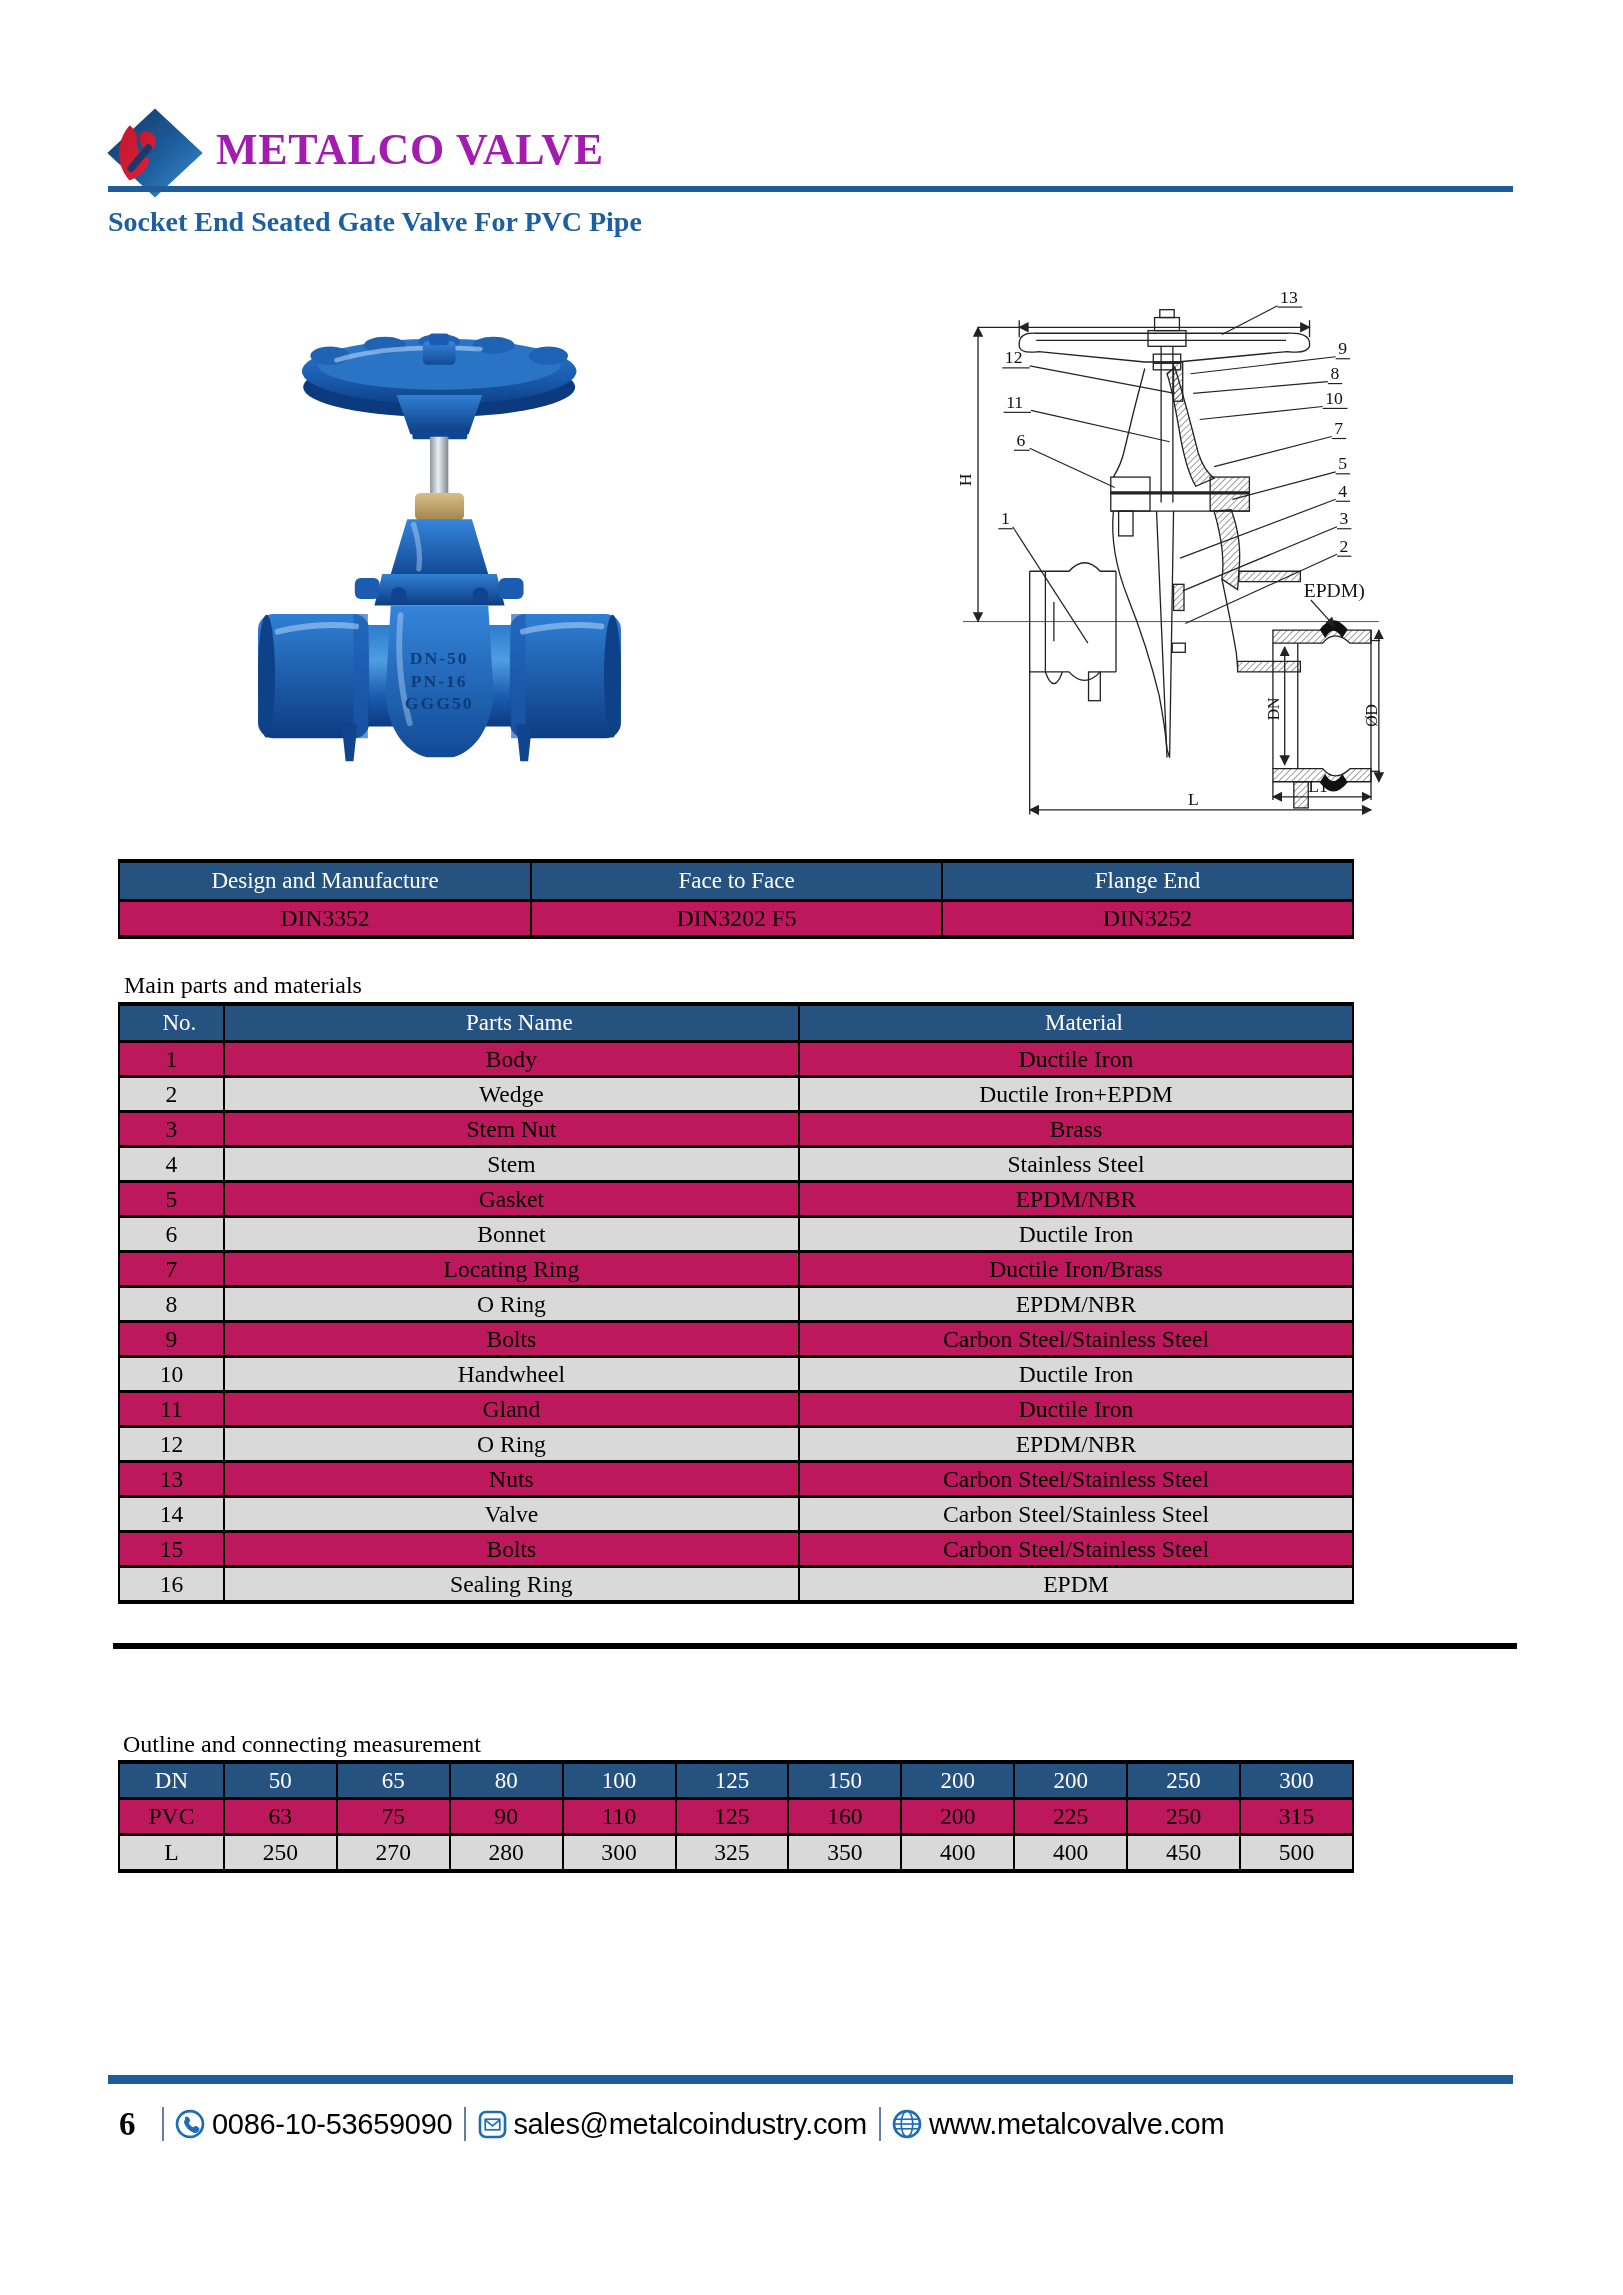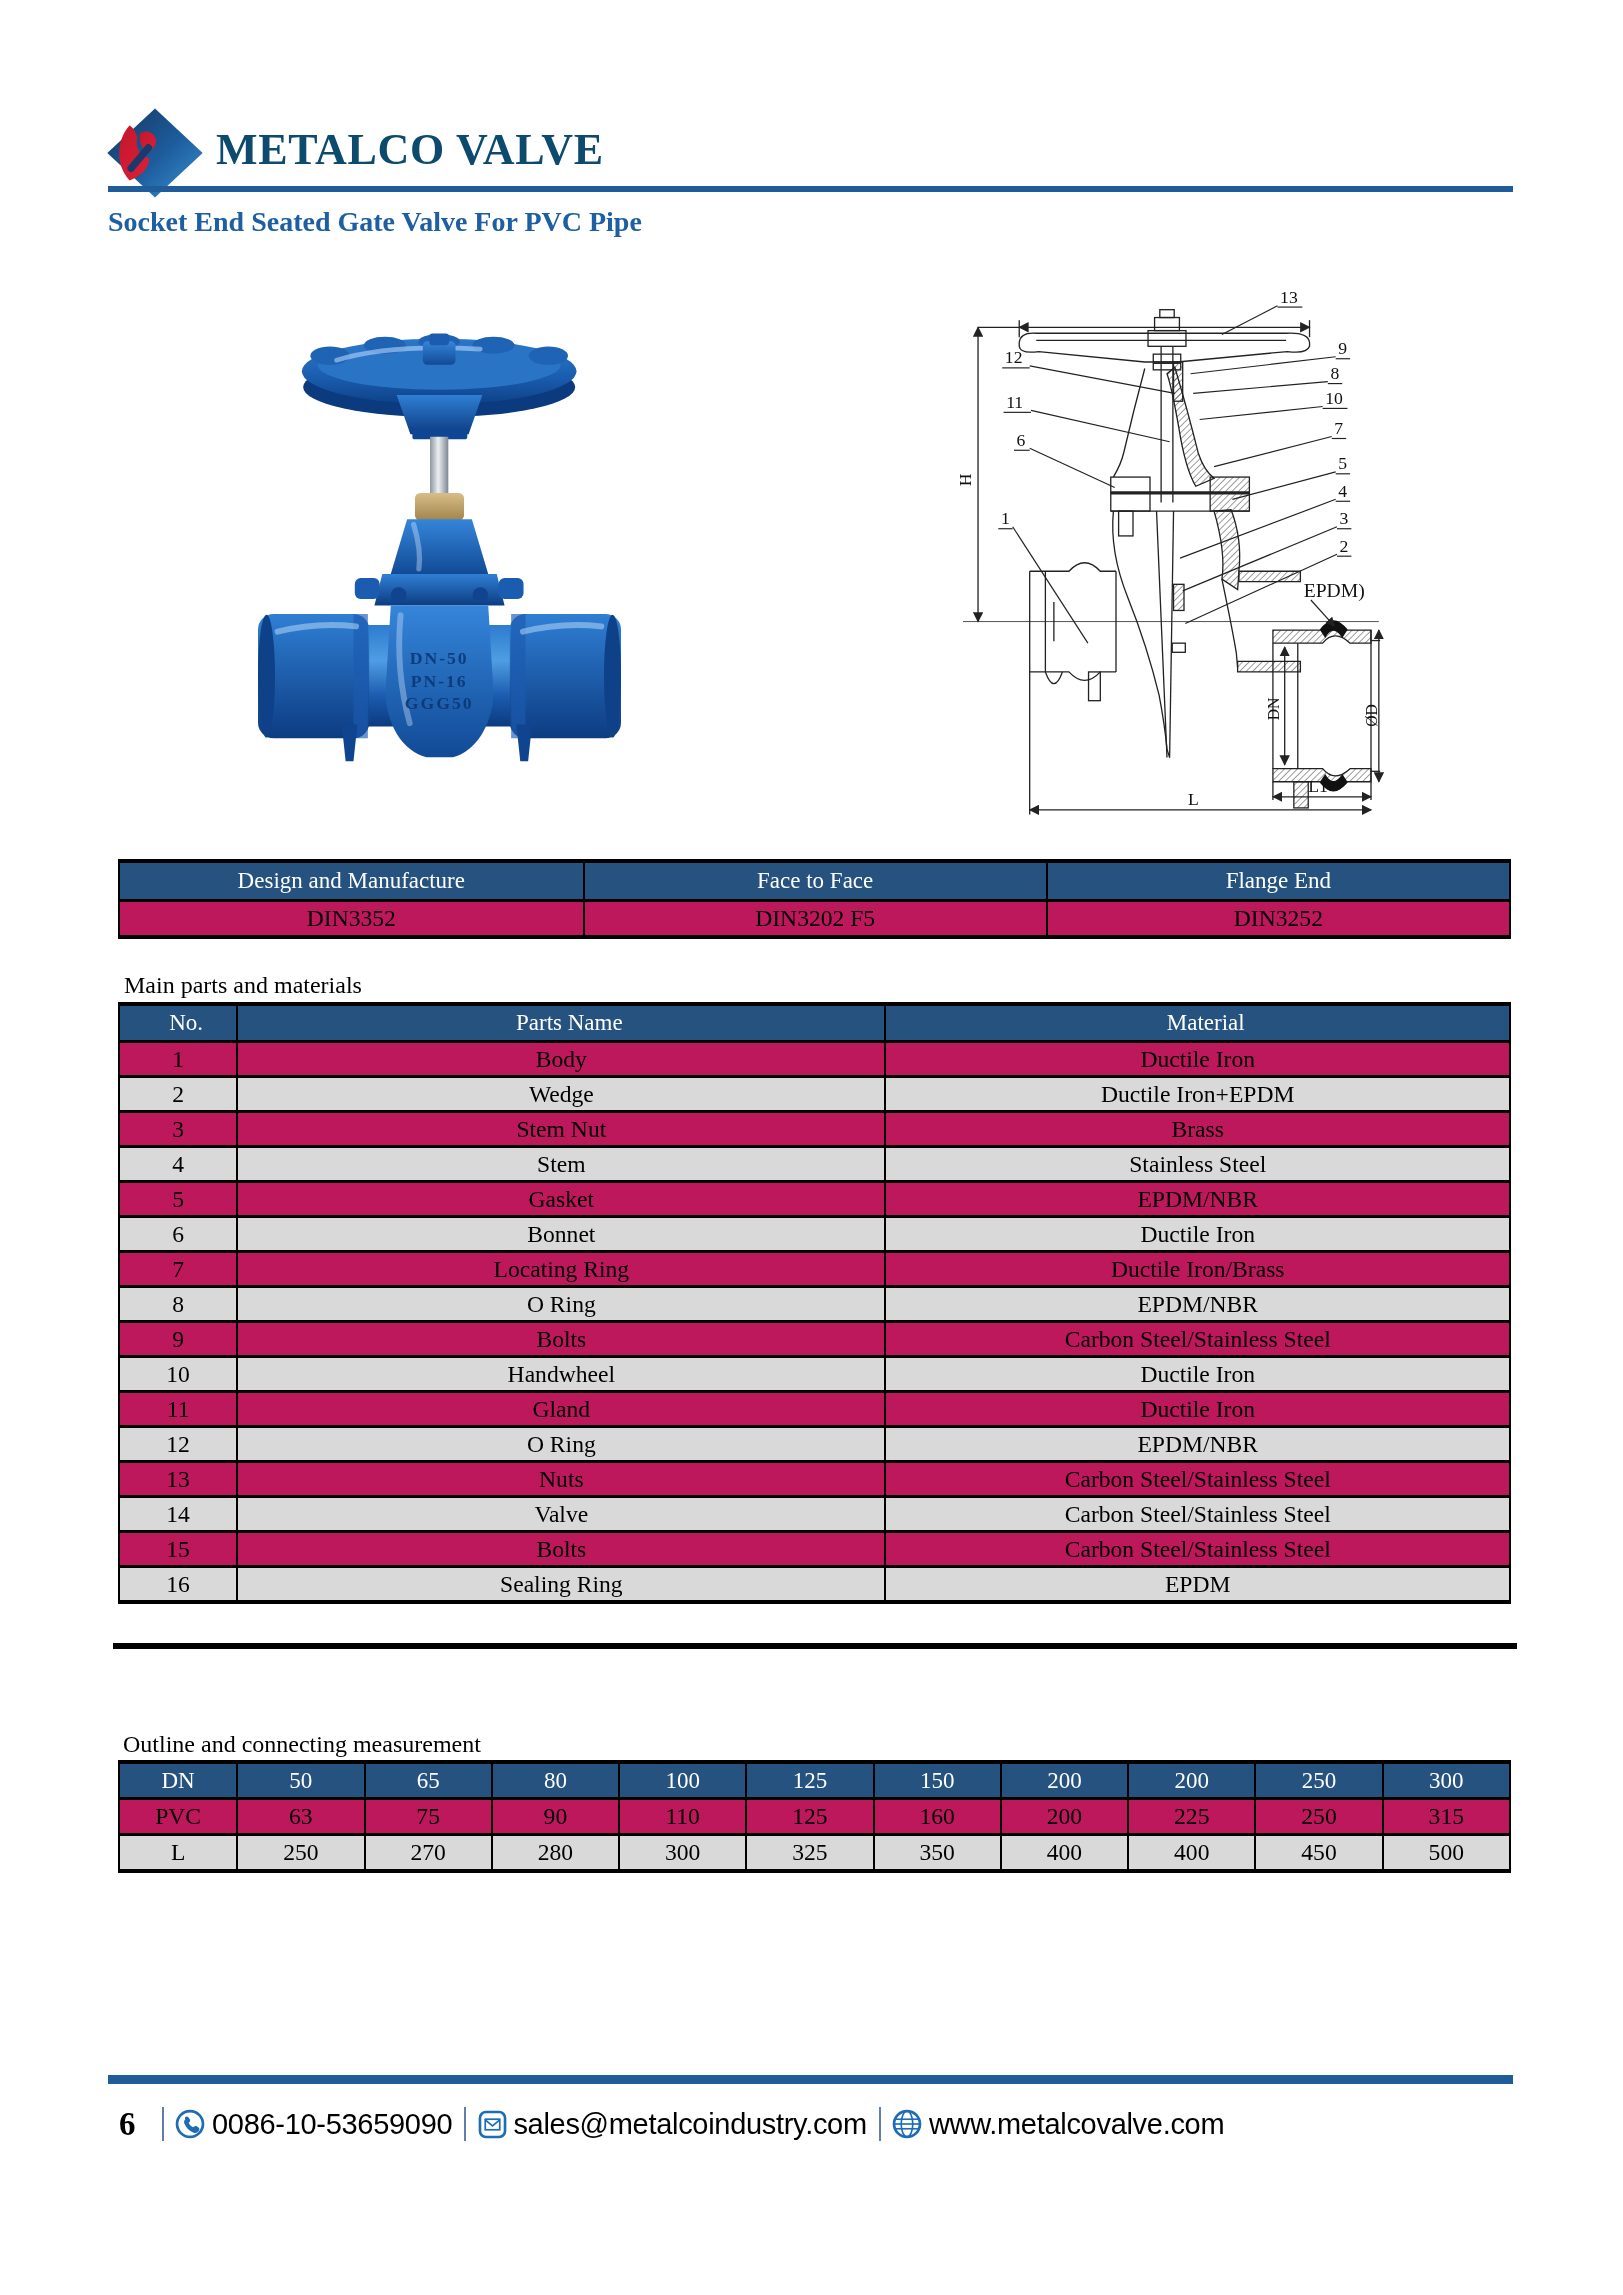--- a/index.html
+++ b/index.html
@@ -4,26 +4,26 @@
 <style>
   html,body { margin:0; padding:0; background:#888; }
   .page {
     position:relative; width:1623px; height:2295px; background:#ffffff;
     font-family:"Liberation Serif", serif; overflow:hidden; margin:0 auto;
   }
   .abs { position:absolute; }
 
   
   .brand-text { left:216px; top:124px; font-size:44px; font-weight:bold;
-    color:#0c4a6e; letter-spacing:0.7px; font-family:"Liberation Serif",serif; }
+    color:#a21caf; letter-spacing:0.7px; font-family:"Liberation Serif",serif; }
   .top-rule { left:108px; top:186px; width:1405px; height:5.9px; background:#1f5c99; }
   .page-title { left:108px; top:206px; font-size:28px; font-weight:bold; color:#1d5fa2; }
 
   
-  .tbl { border-collapse:collapse; table-layout:fixed; width:1393px;
+  .tbl { border-collapse:collapse; table-layout:fixed; width:1236px;
     text-align:center; color:#000; }
   .tbl td { border-left:2px solid #000; border-right:2px solid #000;
     border-top:3.3px solid #000; border-bottom:3.3px solid #000;
     padding:0; font-size:23.6px; overflow:hidden; }
   .tbl { border-top:4.6px solid #000; border-bottom:4.6px solid #000; }
   .hd td { background:#25527e; color:#ffffff; font-size:23px; }
   .g td { background:#d9d9d9; }
   .w td { background:#be185d; }
   .sec-label { font-size:24px; color:#000; }
 

